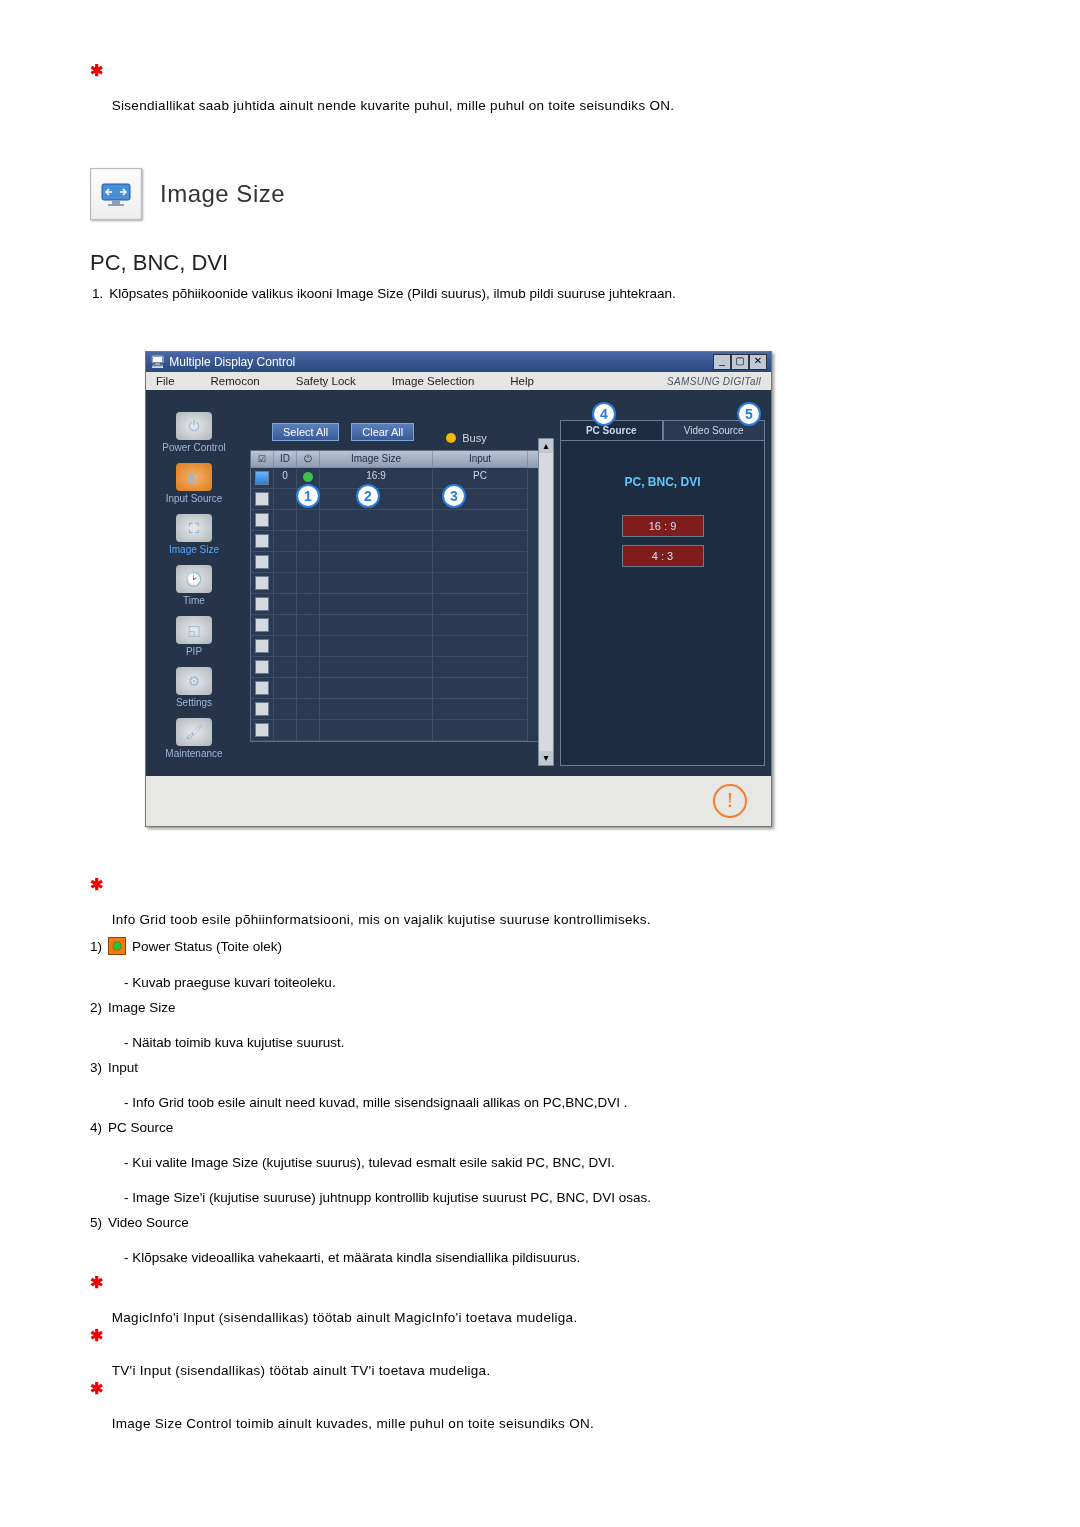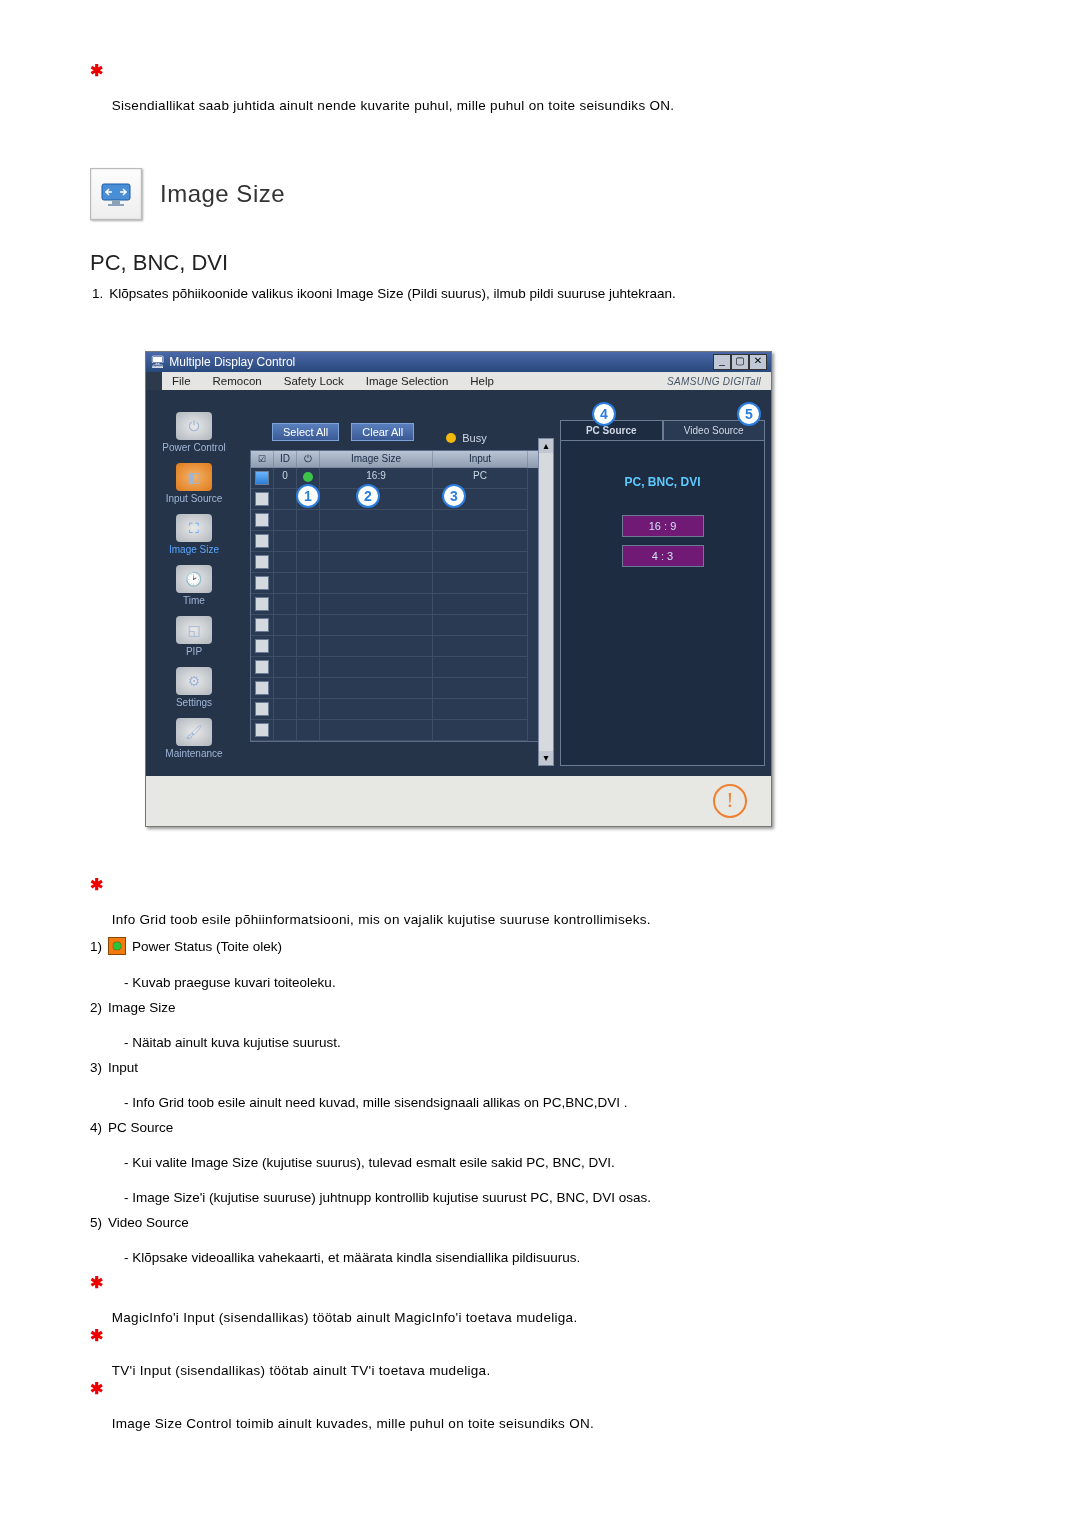--- a/index.html
+++ b/index.html
@@ -93,23 +93,22 @@
     line-height: 12px;
     text-align: center;
     color: #000;
   }
   .menubar {
     background: #e5e5e3;
     font-size: 11.5px;
     display: flex;
     align-items: center;
     padding: 3px 10px;
-    gap: 22px;
+    gap: 36px;
     color: #222;
-    margin-left: 16px;
   }
   .menubar .brand {
     margin-left: auto;
     font-size: 10px;
     color: #456;
     font-style: italic;
     letter-spacing: 0.3px;
   }
   .bodyrow {
     display: flex;
@@ -272,21 +271,21 @@
     font-weight: bold;
     margin-bottom: 26px;
   }
   .rbtn {
     width: 80px;
     margin: 8px auto;
     padding: 4px 0;
     font-size: 11px;
     color: #cfe2f6;
     border: 1px solid #6a7c94;
-    background: #701a75;
+    background: #7f1d1d;
   }
   .bottom-bar {
     height: 50px;
     background: #e7e7e4;
     display:flex;
     justify-content:flex-end;
     align-items:center;
     padding-right: 24px;
   }
   .alert-ico {
@@ -603,21 +602,21 @@
       <span>Power Status (Toite olek)</span>
     </div>
     <div class="exp-sub">Kuvab praeguse kuvari toiteoleku.</div>
   </div>
 
   <div class="exp-item">
     <div class="exp-head">
       <span>2)</span>
       <span>Image Size</span>
     </div>
-    <div class="exp-sub">Näitab ainult kuva kujutise suurust.</div>
+    <div class="exp-sub">Näitab toimib kuva kujutise suurust.</div>
   </div>
 
   <div class="exp-item">
     <div class="exp-head">
       <span>3)</span>
       <span>Input</span>
     </div>
     <div class="exp-sub">Info Grid toob esile ainult need kuvad, mille sisendsignaali allikas on PC,BNC,DVI .</div>
   </div>
 

